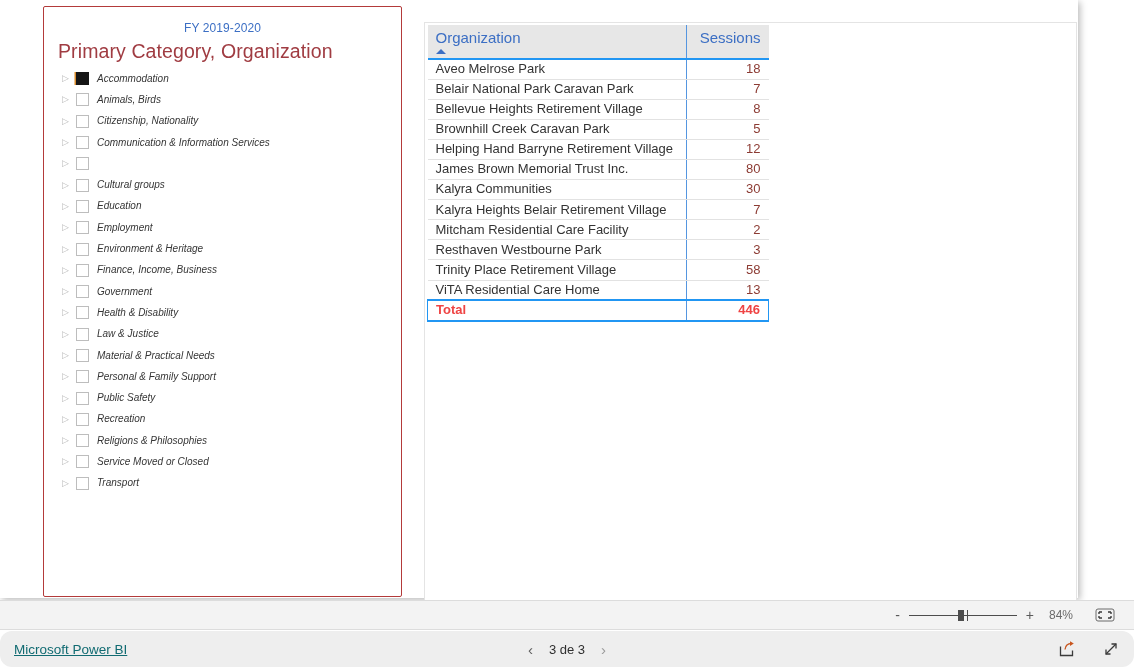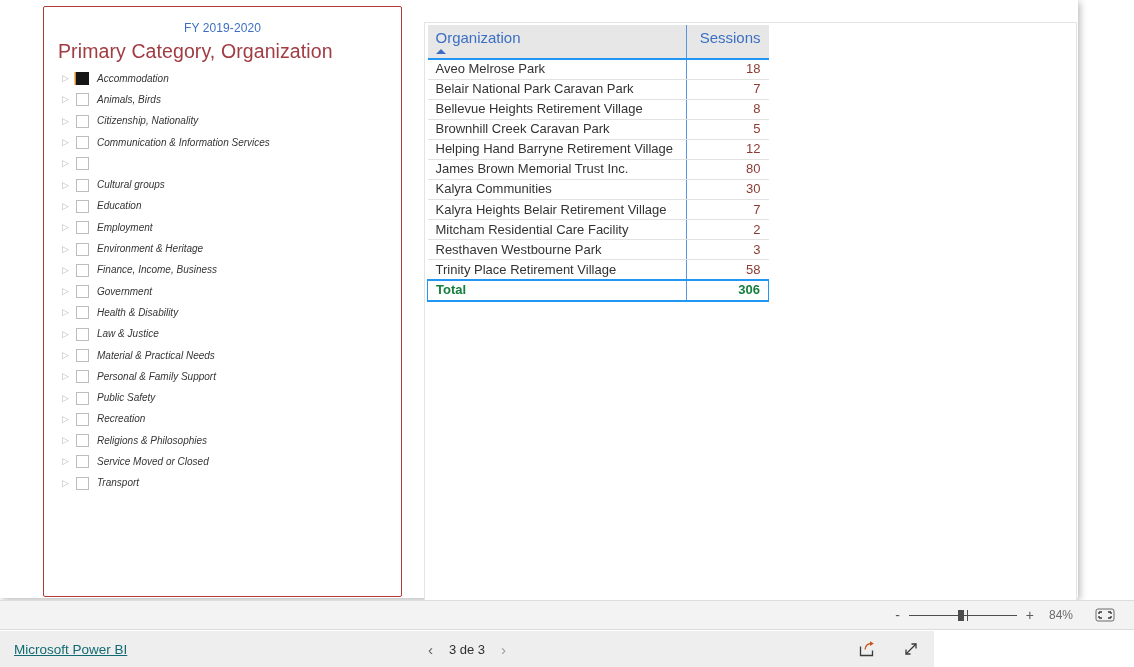--- a/index.html
+++ b/index.html
@@ -163,21 +163,21 @@
     text-align: right;
     color: #8c3b33;
     border-right: none;
   }
   table.grid tbody tr:first-child td {
     border-top: 2px solid #2196f3;
   }
   table.grid tbody tr.total td {
     border-top: 2px solid #2196f3;
     border-bottom: 2px solid #2196f3;
-    color: #15803d;
+    color: #ef4444;
     font-weight: bold;
     height: 21px;
   }
   table.grid tbody tr.total td.org {
     border-left: 1px solid #2196f3;
   }
   table.grid tbody tr.total td.num {
     border-right: 1px solid #2196f3;
   }
 
@@ -247,26 +247,27 @@
     margin-right: 4px;
     cursor: pointer;
     display: flex; align-items: center; justify-content: center;
   }
 
   
   .footer {
     position: absolute;
     left: 0;
     top: 631px;
-    width: 934px;
+    width: 1134px;
     height: 36px;
     background: #eeeeee;
     display: flex;
     align-items: center;
     box-sizing: border-box;
+    border-radius: 12px;
   }
   .brand {
     margin-left: 14px;
     color: #116b72;
     font-size: 13.5px;
     text-decoration: underline;
     cursor: pointer;
   }
   .pager {
     position: absolute;
@@ -463,23 +464,27 @@
               <td class="num">2</td>
             </tr>
             <tr>
               <td class="org">Resthaven Westbourne Park</td>
               <td class="num">3</td>
             </tr>
             <tr>
               <td class="org">Trinity Place Retirement Village</td>
               <td class="num">58</td>
             </tr>
+            <tr>
+              <td class="org">ViTA Residential Care Home</td>
+              <td class="num">13</td>
+            </tr>
             <tr class="total">
               <td class="org">Total</td>
-              <td class="num">306</td>
+              <td class="num">446</td>
             </tr>
           </tbody>
       </table>
     </div>
   </div>
 
   <div class="statusbar">
     <div class="zoom-wrap">
       <span class="zoom-minus">-</span>
       <div class="zoom-track">

